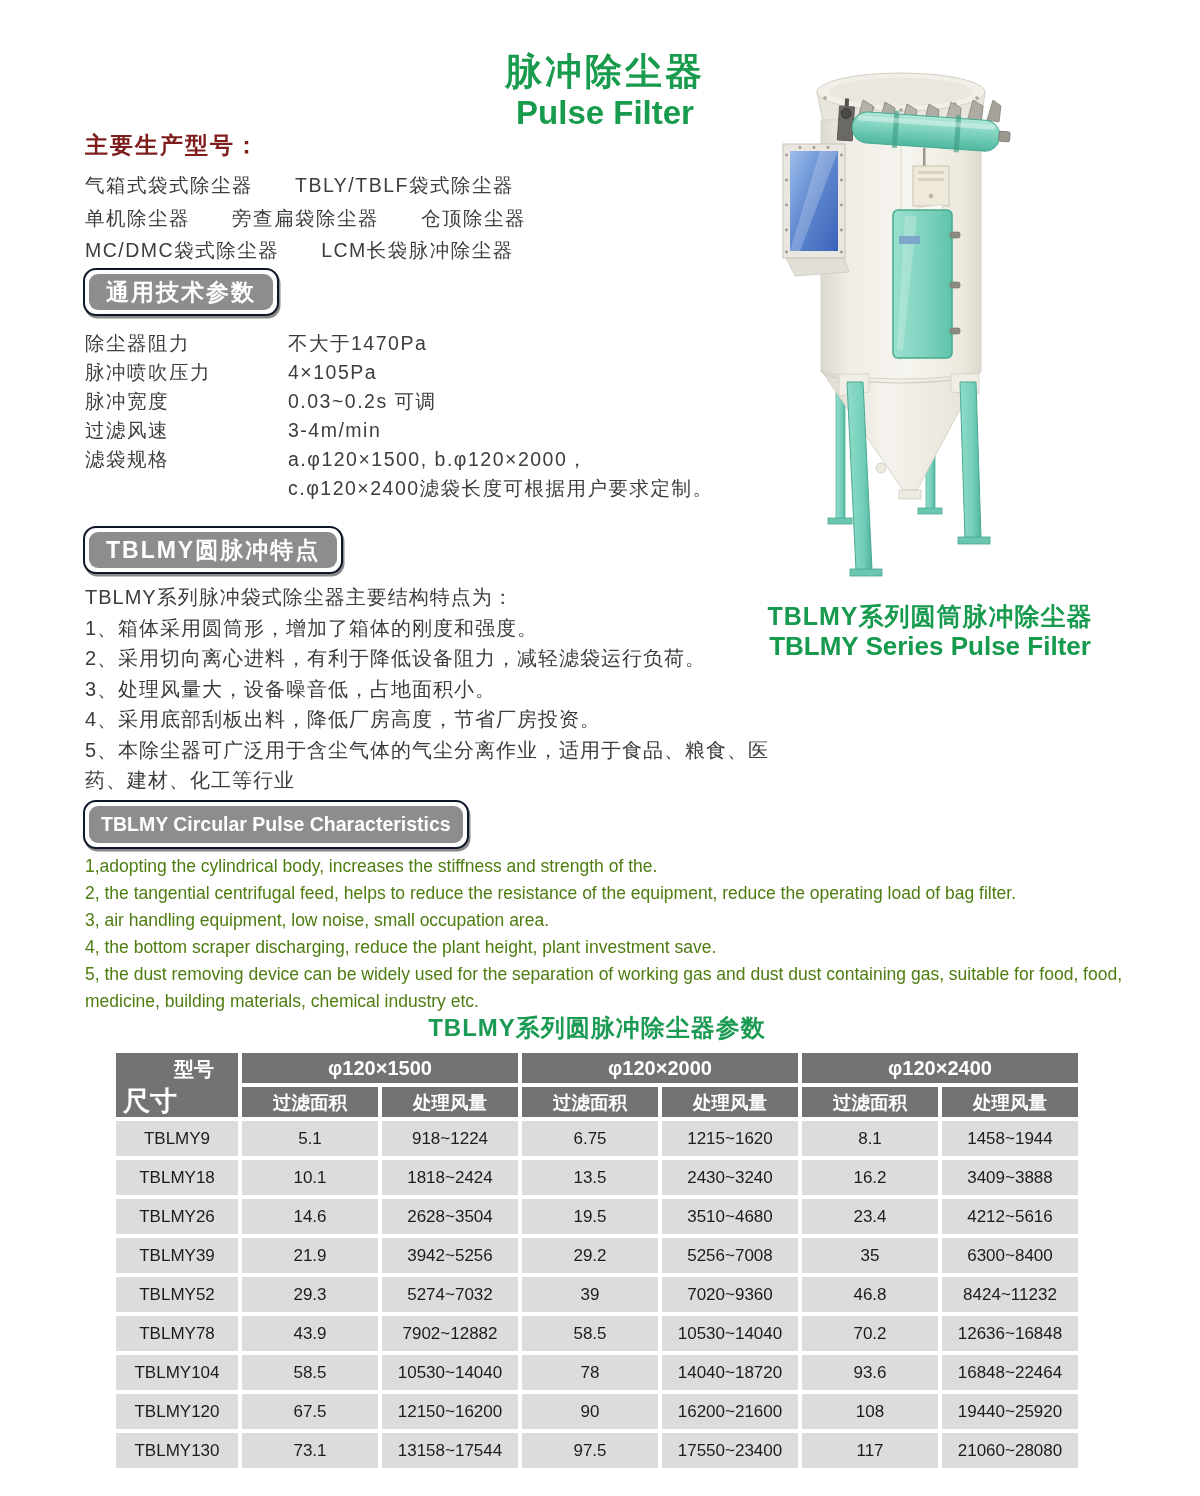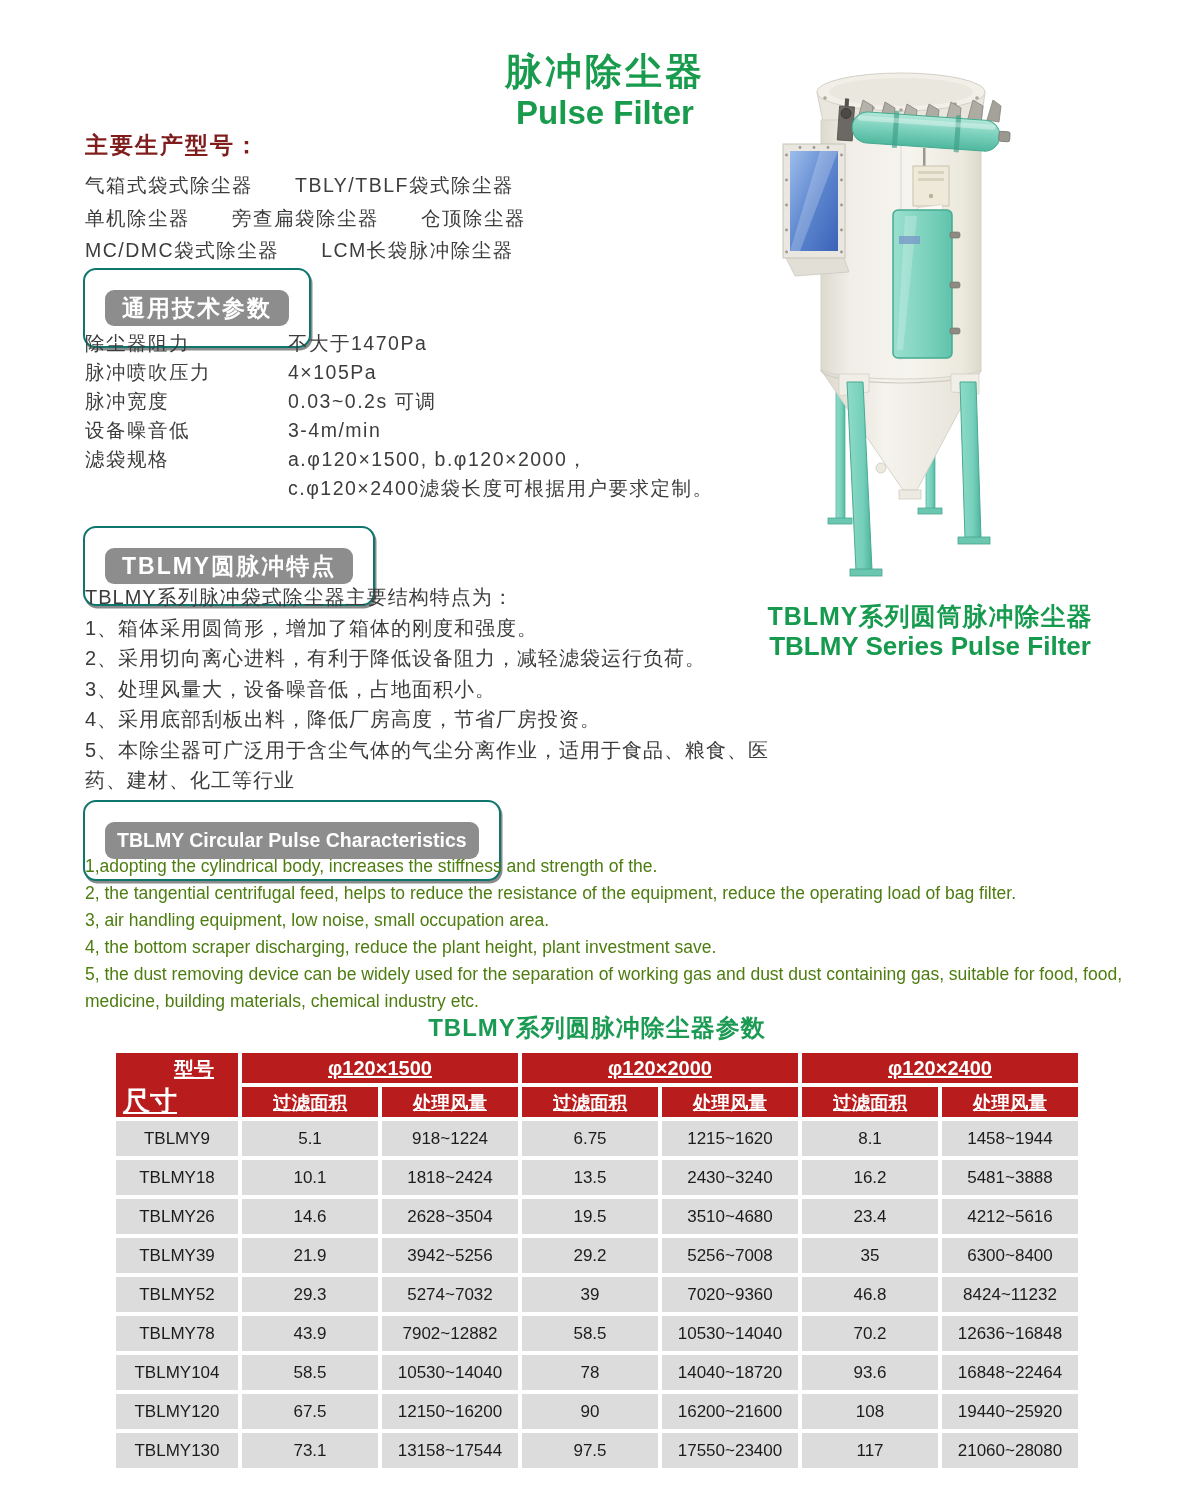--- a/index.html
+++ b/index.html
@@ -13,22 +13,22 @@
   .main-title .cn { font-size:37px; font-weight:bold; letter-spacing:3px; line-height:44px; }
   .main-title .en { font-size:33px; font-weight:bold; line-height:38px; }
 
   
   .models { position:absolute; left:85px; top:130px; width:640px; }
   .models-heading { font-size:23px; font-weight:bold; color:#7f1d1d; letter-spacing:2px; margin-bottom:8px; }
   .model-line { font-size:19.5px; color:#3d3d3d; line-height:32.5px; letter-spacing:1.5px; white-space:nowrap; }
   .model-line span + span { margin-left:42px; }
 
   
-  .badge { position:absolute; display:inline-block; border:2px solid #0f766e; border-radius:13px;
-           padding:20px; background:#ffffff; box-shadow:1.5px 2.5px 0 #8a8a8a; }
+  .badge { position:absolute; display:inline-block; border:2px solid #0f172a; border-radius:13px;
+           padding:4px; background:#ffffff; box-shadow:1.5px 2.5px 0 #8a8a8a; }
   .badge-inner { background:#8d8d8d; border-radius:9px; color:#ffffff; font-weight:bold;
                  padding:3px 17px; font-size:23px; letter-spacing:2px; white-space:nowrap; line-height:30px; }
   .badge-en .badge-inner { font-size:19.5px; letter-spacing:0; line-height:31px; padding:3px 12px; }
 
   
   .params { position:absolute; left:85px; top:329px; width:680px; }
   .param-row { display:flex; font-size:19.5px; color:#3d3d3d; line-height:29px; letter-spacing:1.5px; }
   .param-label { width:203px; flex:none; }
   .param-value { white-space:pre-line; }
 
@@ -45,21 +45,21 @@
                      color:#169a4e; font-weight:bold; }
   .product-caption .cn { font-size:25px; letter-spacing:1px; line-height:30px; }
   .product-caption .en { font-size:26px; line-height:31px; }
 
   
   .table-title { position:absolute; left:112px; top:1012px; width:970px; text-align:center;
                  font-size:24px; font-weight:bold; color:#1a9a52; letter-spacing:1px; }
   .spec-wrap { position:absolute; left:112px; top:1049px; width:970px; }
   table.spec { border-collapse:separate; border-spacing:4px; width:100%; table-layout:fixed; }
   table.spec th, table.spec td { padding:0; }
-  .h-green { background:#b91c1c; color:#ffffff; font-weight:bold; text-align:center;text-decoration:underline; }
+  .h-green { background:#737373; color:#ffffff; font-weight:bold; text-align:center; }
   th.group { font-size:20px; height:25px; }
   th.sub   { font-size:18.5px; height:19px; }
   td.corner { vertical-align:middle; }
   .corner-top { text-align:right; padding-right:24px; font-size:20px; line-height:32px; }
   .corner-bottom { text-align:left; padding-left:7px; font-size:27px; line-height:32px; }
   td.model, td.val { background:#dcdcdc; text-align:center; font-size:17px; color:#1c1c1c; height:35px; }
 </style>
 </head>
 <body>
 
@@ -94,21 +94,21 @@
     </div>
     <div class="param-row">
       <div class="param-label">脉冲喷吹压力</div>
       <div class="param-value">4×105Pa</div>
     </div>
     <div class="param-row">
       <div class="param-label">脉冲宽度</div>
       <div class="param-value">0.03~0.2s 可调</div>
     </div>
     <div class="param-row">
-      <div class="param-label">设备噪音低</div>
+      <div class="param-label">过滤风速</div>
       <div class="param-value">3-4m/min</div>
     </div>
     <div class="param-row">
       <div class="param-label">滤袋规格</div>
       <div class="param-value">a.φ120×1500, b.φ120×2000，
 c.φ120×2400滤袋长度可根据用户要求定制。</div>
     </div>
   </div>
 
   <div class="badge" style="left:83px; top:526px;">
@@ -334,21 +334,21 @@
         <td class="val">8.1</td>
         <td class="val">1458~1944</td>
       </tr>
       <tr>
         <td class="model">TBLMY18</td>
         <td class="val">10.1</td>
         <td class="val">1818~2424</td>
         <td class="val">13.5</td>
         <td class="val">2430~3240</td>
         <td class="val">16.2</td>
-        <td class="val">5481~3888</td>
+        <td class="val">3409~3888</td>
       </tr>
       <tr>
         <td class="model">TBLMY26</td>
         <td class="val">14.6</td>
         <td class="val">2628~3504</td>
         <td class="val">19.5</td>
         <td class="val">3510~4680</td>
         <td class="val">23.4</td>
         <td class="val">4212~5616</td>
       </tr>

